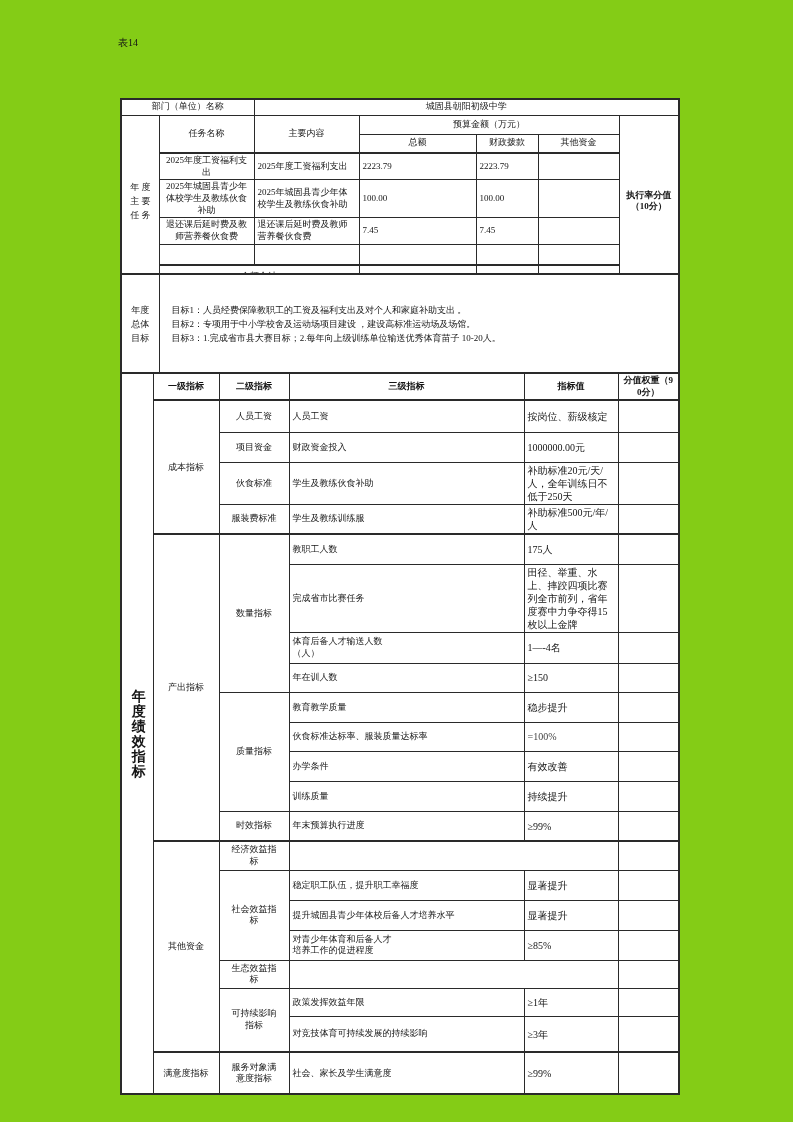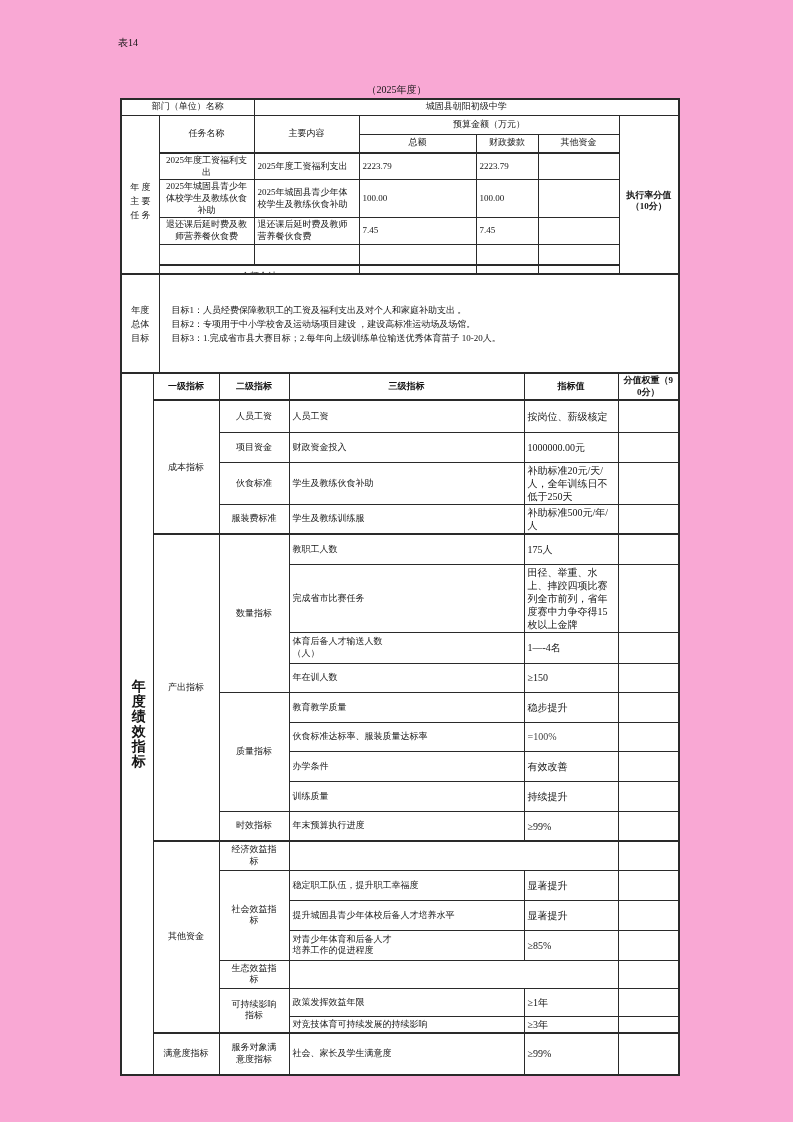--- a/index.html
+++ b/index.html
@@ -1,16 +1,16 @@
 <!DOCTYPE html>
 <html><head>
 <meta charset="utf-8">
 <style>
   html,body{margin:0;padding:0;background:#fff;}
-  .page{position:relative;width:793px;height:1122px;background:#f9a8d4;overflow:hidden;
+  .page{position:relative;width:793px;height:1122px;background:#84cc16;overflow:hidden;
         font-family:"Liberation Serif","DejaVu Serif",serif;color:#151515;}
   .tag{position:absolute;left:118px;top:36px;font-size:10px;}
   .title{position:absolute;left:0;top:56px;width:100%;text-align:center;
          font-family:"Liberation Sans","DejaVu Sans",sans-serif;font-weight:bold;font-size:17px;letter-spacing:1px;margin-top:46px;}
   .subtitle{position:absolute;left:0;top:83px;width:100%;text-align:center;font-size:10px;}
   table{border-collapse:collapse;table-layout:fixed;position:absolute;left:120px;background:#fff;}
   table{border:2px solid #2a2a2a;}
   td{border:1px solid #2a2a2a;font-size:9px;line-height:1.3;padding:1px 3px;
      vertical-align:middle;overflow:hidden;word-break:break-all;}
   .tA{top:98px;width:558px;}
@@ -30,21 +30,20 @@
   .notes .n2{margin-left:22px;}
   .val{font-size:10px;}
 </style>
 </head>
 <body>
 
 <div class="page">
 
   <div class="tag">表14</div>
   <div class="title">部门（单位）整体支出绩效目标表</div>
-  <div class="subtitle">（2025年度）</div>
 
   <table class="tA">
     <colgroup>
         <col style="width:38px">
         <col style="width:95px">
         <col style="width:105px">
         <col style="width:117px">
         <col style="width:62px">
         <col style="width:81px">
         <col style="width:60px">
@@ -250,21 +249,21 @@
       <td class="c" style="padding:0 9px">生态效益指标</td>
       <td colspan="2" class="l"></td>
       <td></td>
     </tr>
     <tr style="height:28px">
       <td rowspan="2" class="c" style="padding:0 9px">可持续影响指标</td>
       <td class="l pre">政策发挥效益年限</td>
       <td class="l val">≥1年</td>
       <td></td>
     </tr>
-    <tr style="height:16px">
+    <tr style="height:36px">
       <td class="l pre">对竞技体育可持续发展的持续影响</td>
       <td class="l val">≥3年</td>
       <td></td>
     </tr>
     <tr style="height:42px" class="bt">
       <td class="c">满意度指标</td>
       <td class="c" style="padding:0 9px">服务对象满意度指标</td>
       <td class="l pre">社会、家长及学生满意度</td>
       <td class="l val">≥99%</td>
       <td></td>

